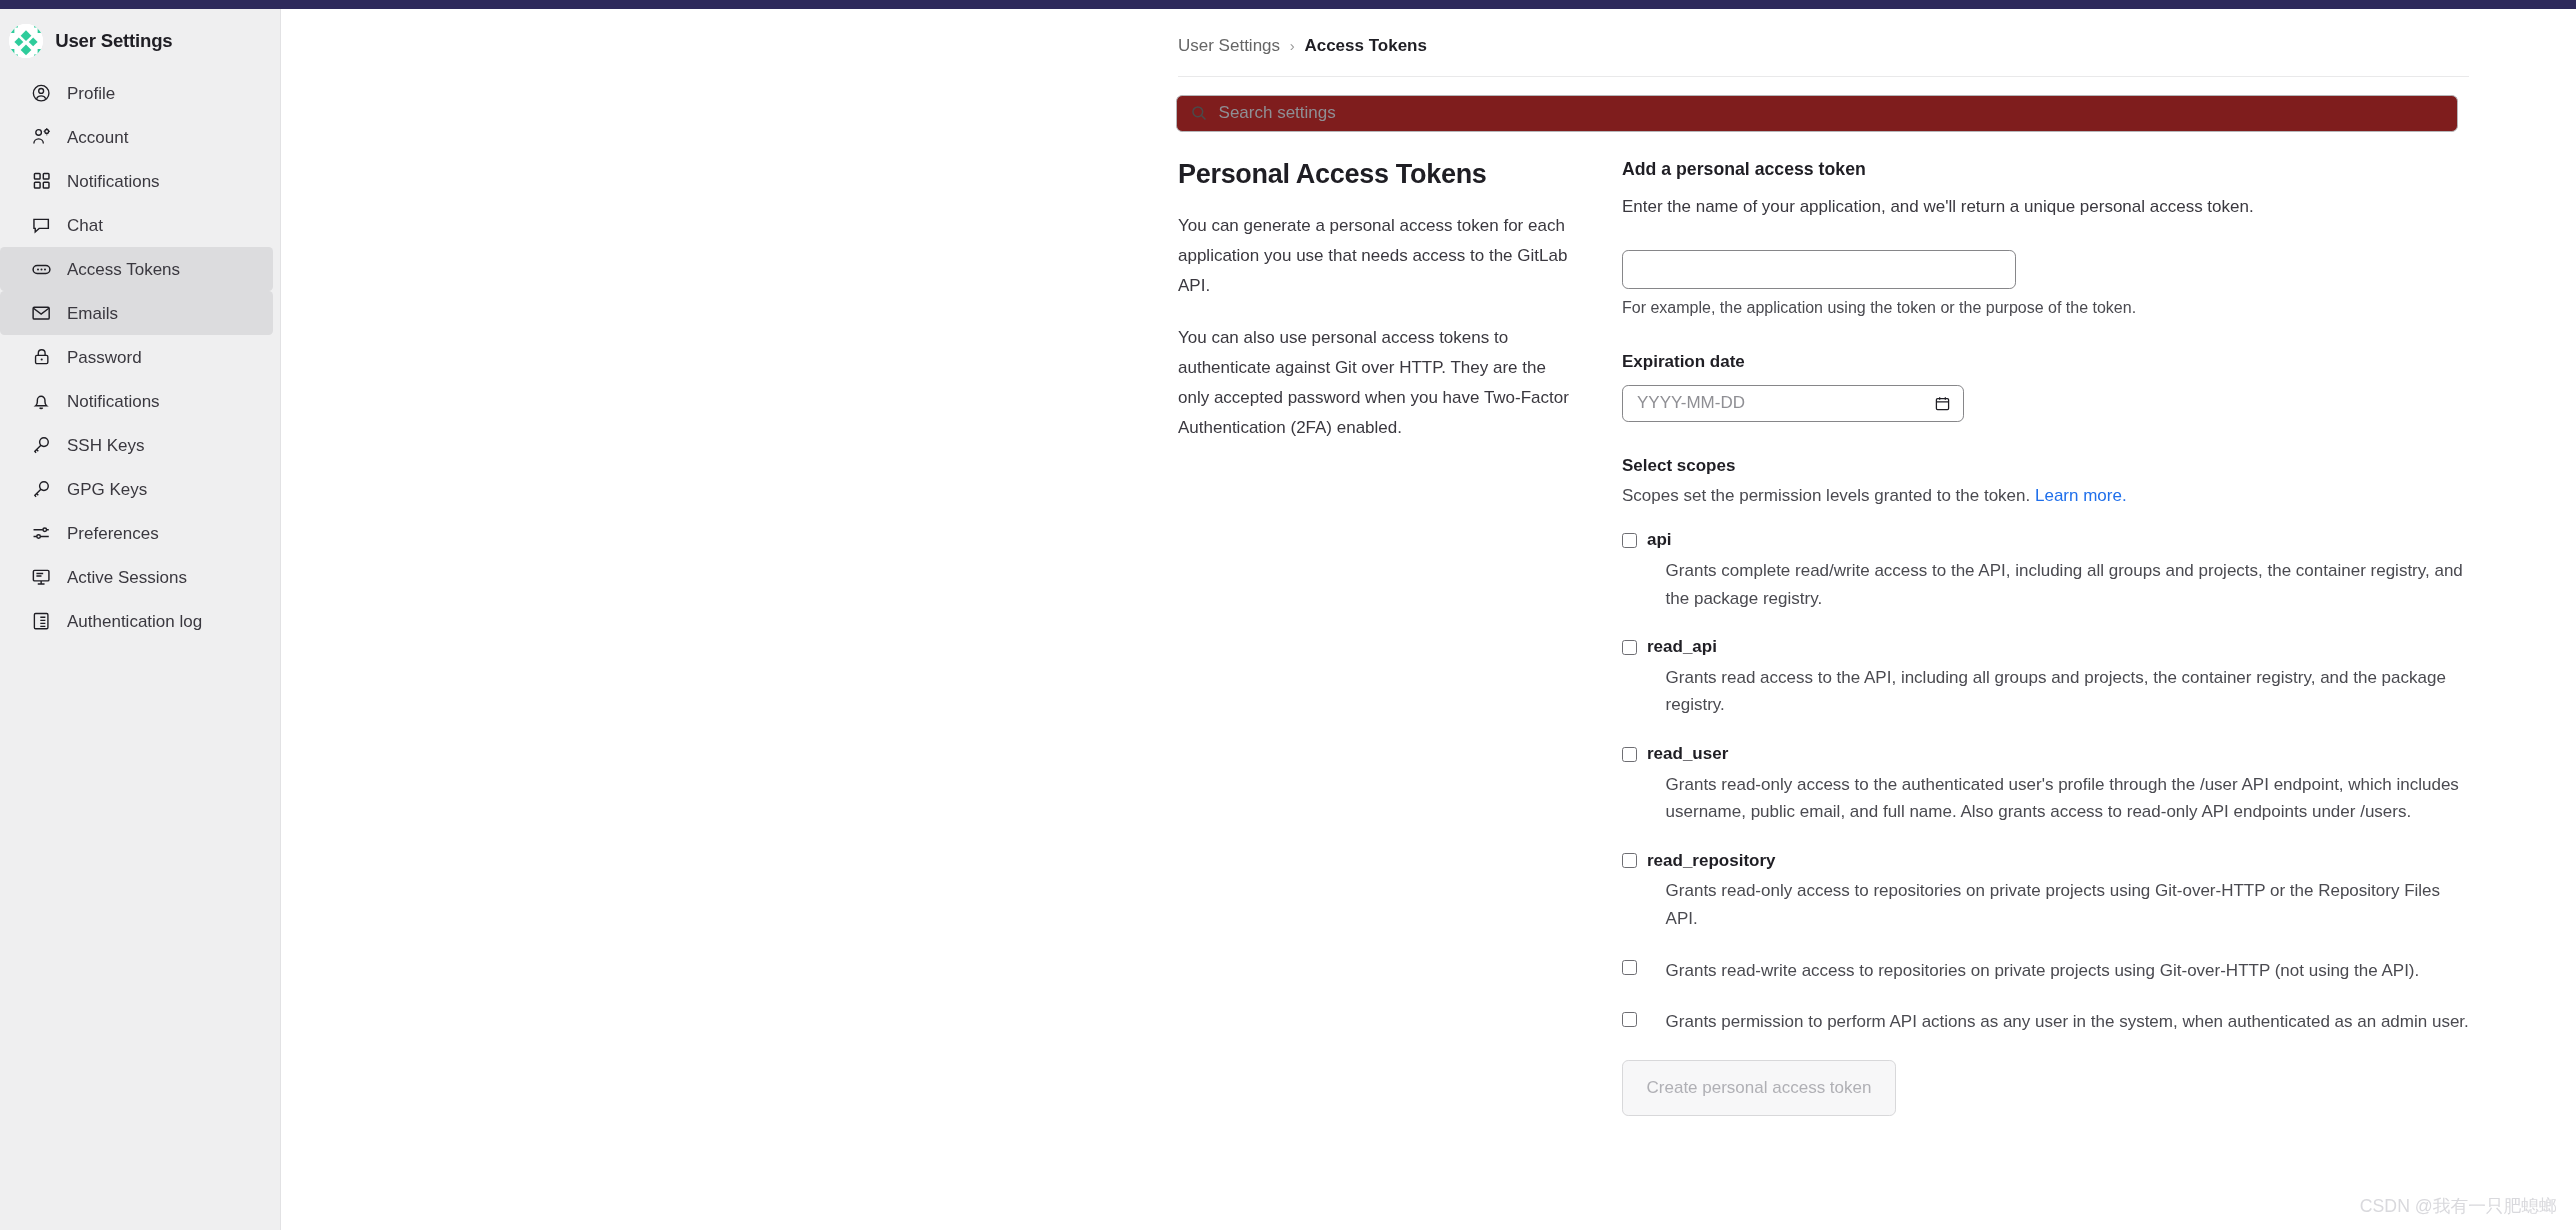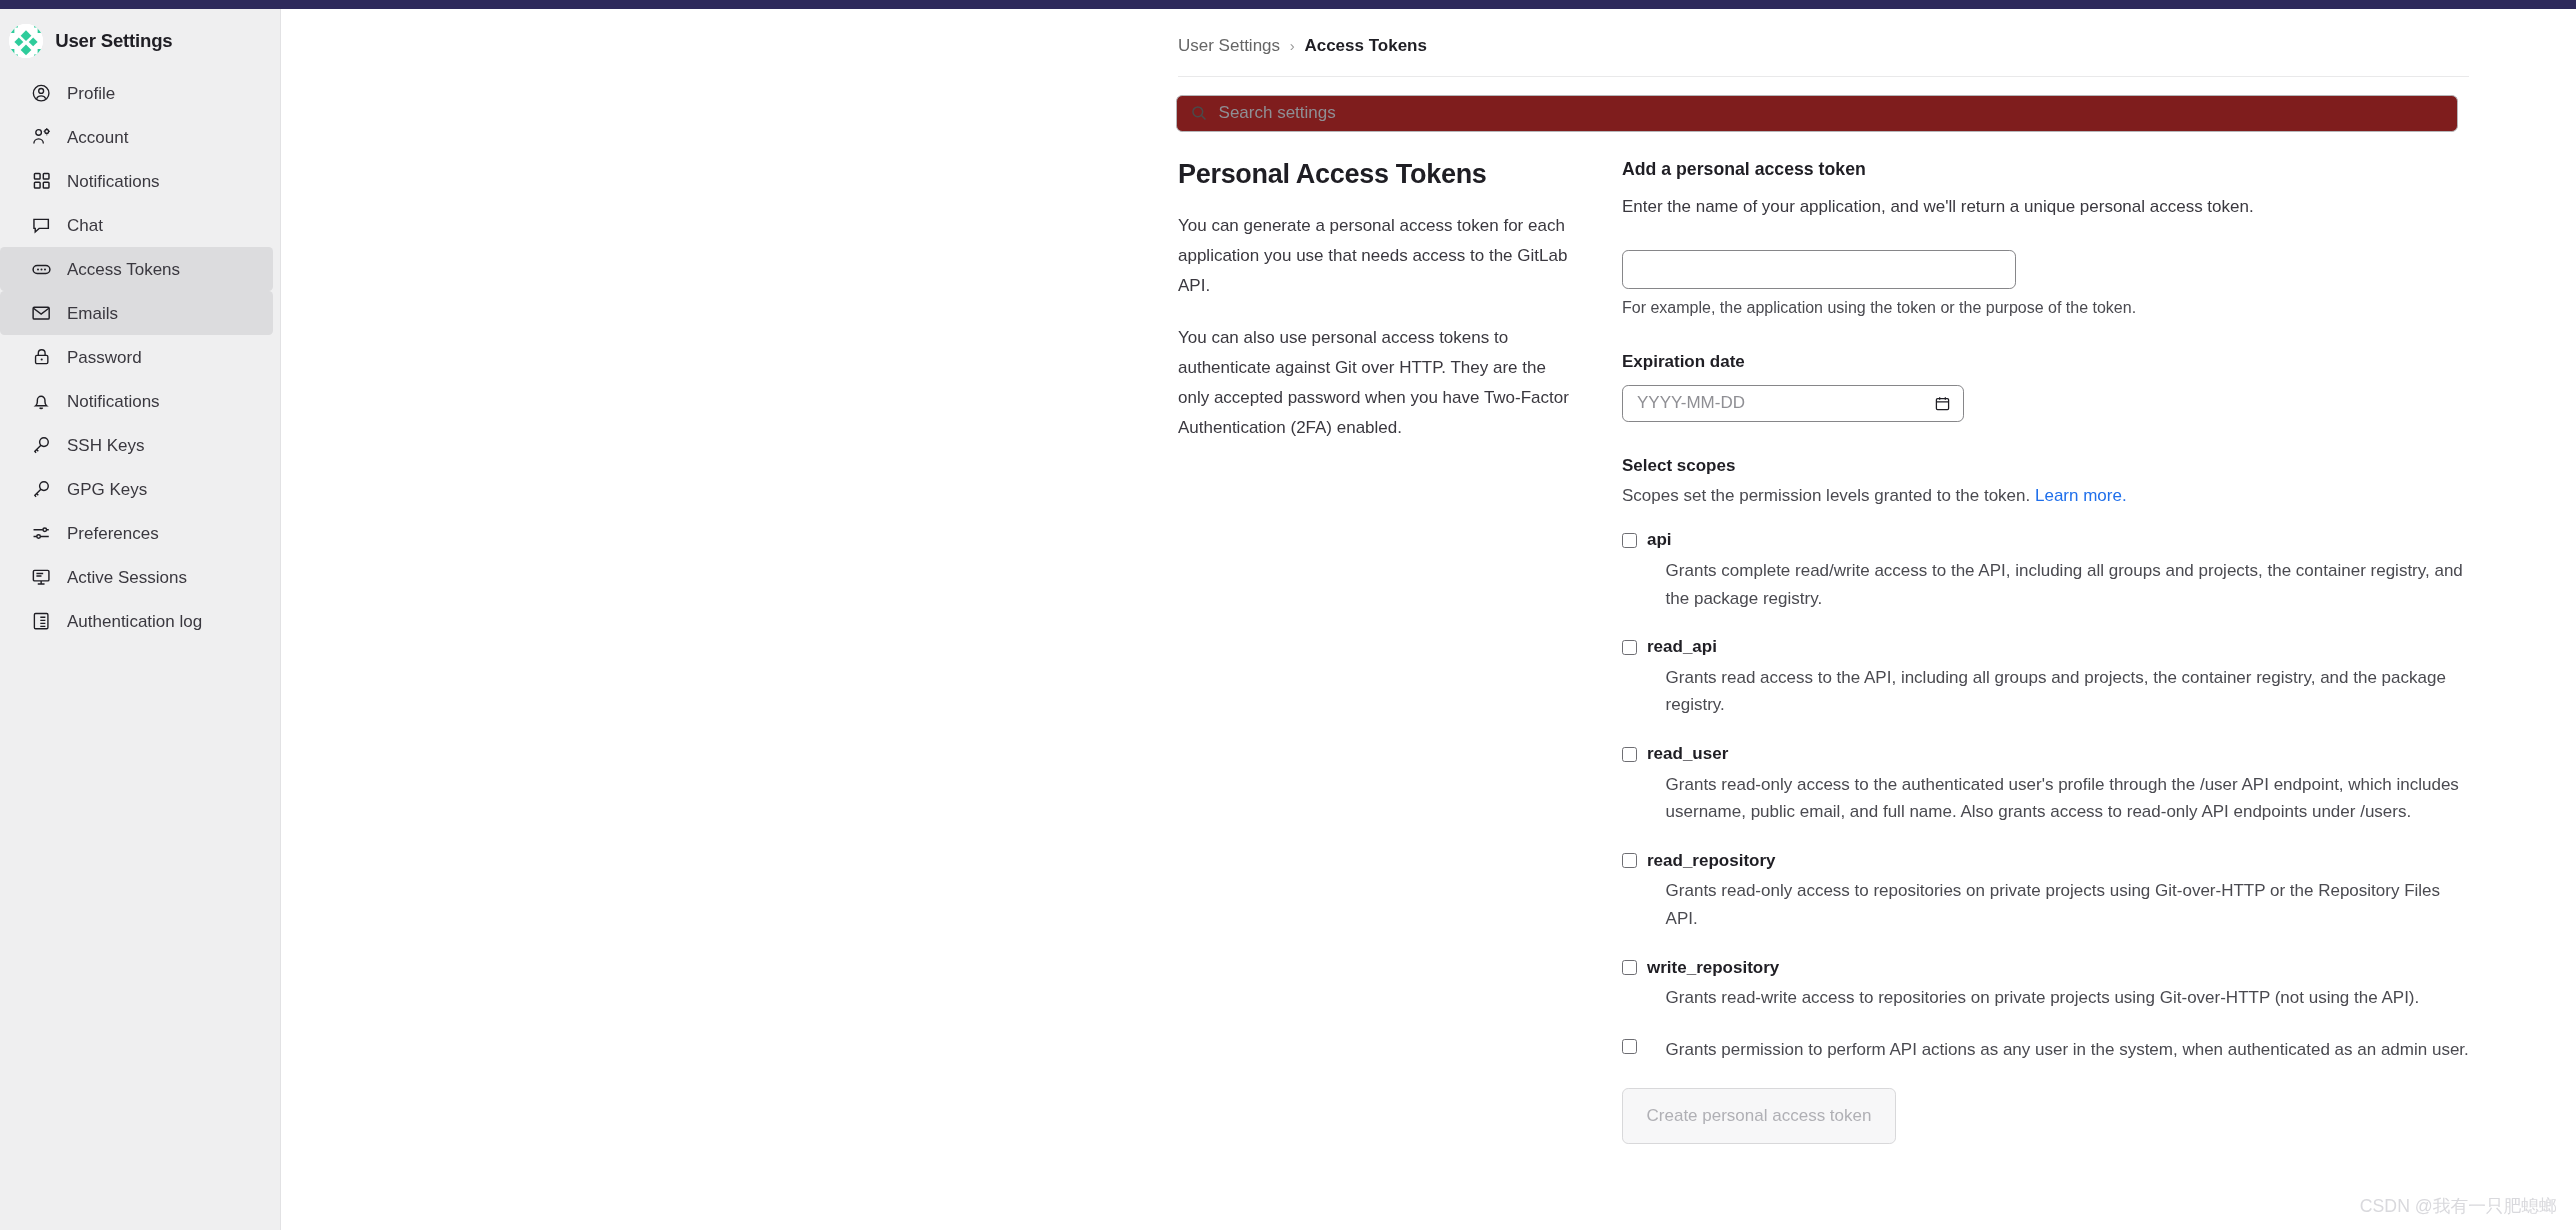--- a/index.html
+++ b/index.html
@@ -488,21 +488,20 @@
         </div>
 
         <div class="scope">
           <span class="cb"></span>
           <span class="sname">read_repository</span>
           <span class="sdesc">Grants read-only access to repositories on private projects using Git-over-HTTP or the Repository Files API.</span>
         </div>
 
         <div class="scope">
           <span class="cb"></span>
-          <span class="sname">write_repository</span>
           <span class="sdesc">Grants read-write access to repositories on private projects using Git-over-HTTP (not using the API).</span>
         </div>
 
         <div class="scope">
           <span class="cb"></span>
           <span class="sdesc">Grants permission to perform API actions as any user in the system, when authenticated as an admin user.</span>
         </div>
 
         <div class="create-btn">Create personal access token</div>
 

